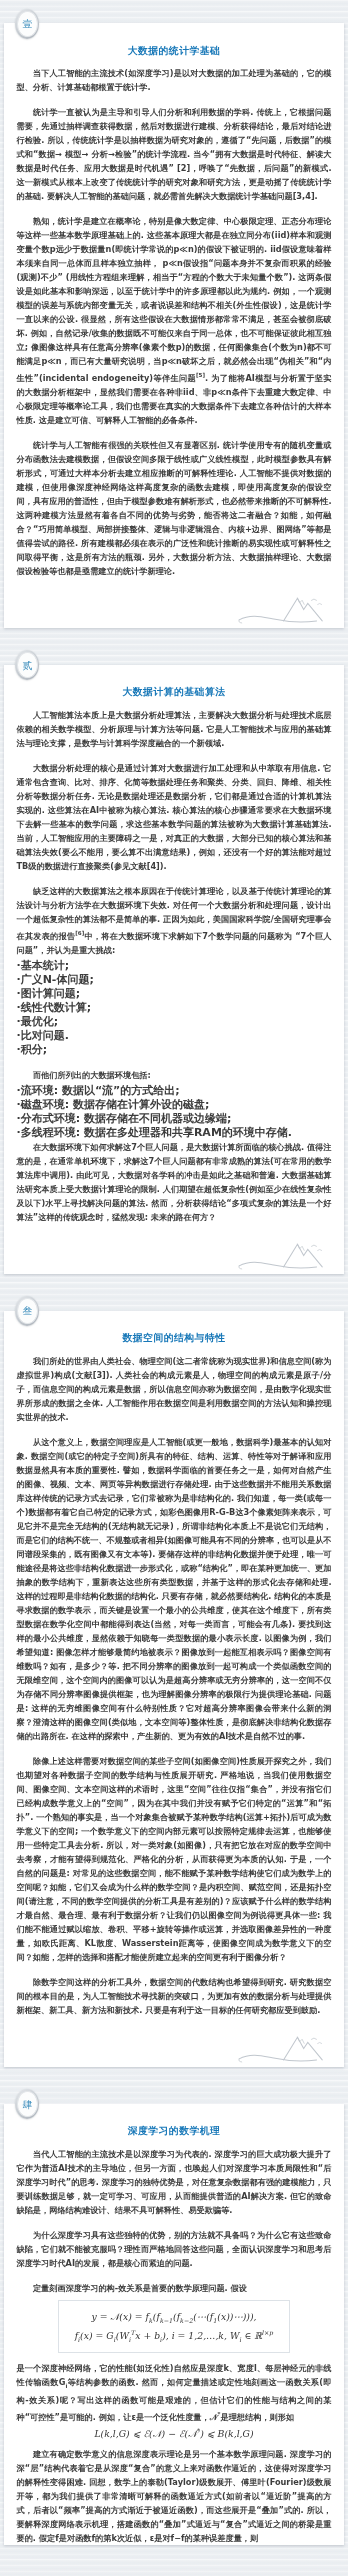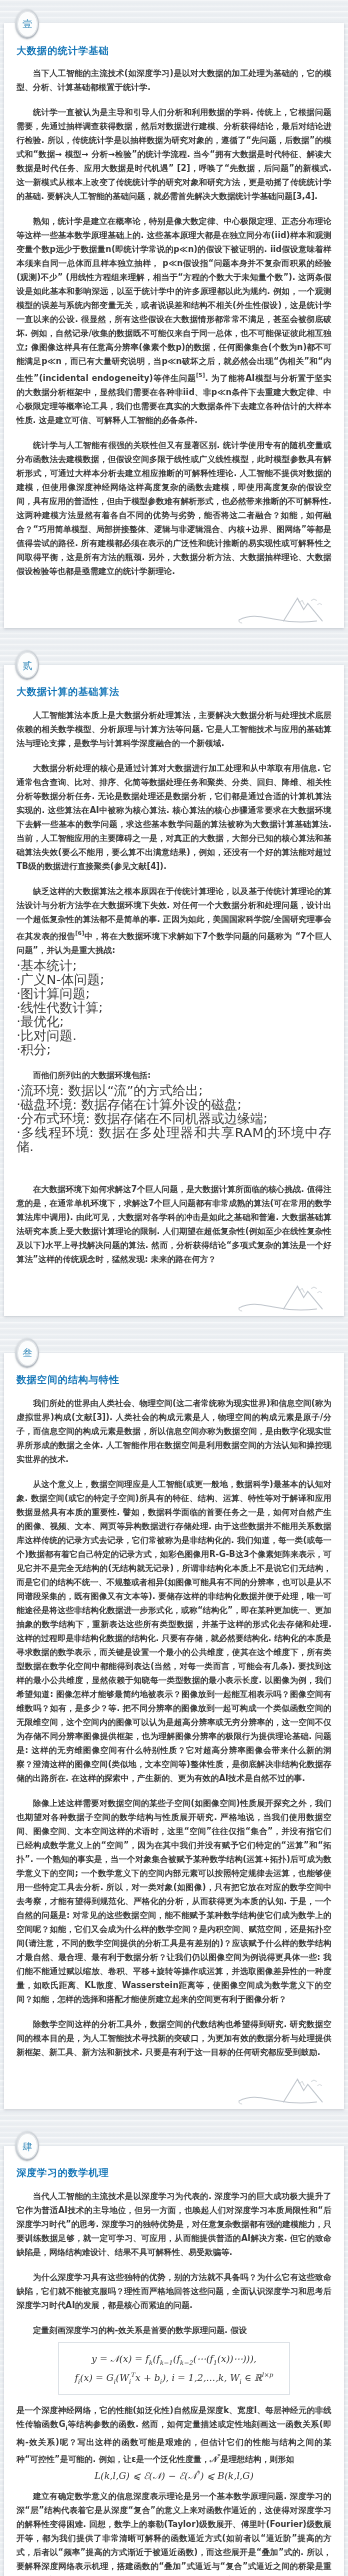--- a/index.html
+++ b/index.html
@@ -26,35 +26,35 @@
     display:flex;align-items:center;justify-content:center;
     box-shadow:0 0.5px 1.5px rgba(60,70,80,.25);
   }
   .badge-inner{
     width:18.5px;height:24px;border-radius:50%;
     background:#fcfdfd;border:0.5px solid #e3e6e9;
     display:flex;align-items:center;justify-content:center;
   }
   .badge-char{color:#2e86b8;font-size:9.8px;line-height:1;}
   .sec-title{
-    text-align:left;color:#1878b8;font-weight:bold;font-size:9.8px;
+    text-align:center;color:#1878b8;font-weight:bold;font-size:9.8px;
     letter-spacing:0.5px;margin:4.1px 0 8.2px 0;
   }
   .para{
     font-size:8.2px;line-height:14px;text-align:justify;
     text-indent:2em;margin:0 0 11.3px 0;font-weight:bold;
   }
   .cont{text-indent:0;}
   .tight{margin-bottom:2.1px;}
   .bullet{
-    font-size:13px;line-height:14px;text-align:justify;
-    margin:0;list-style:none;
+    font-size:11px;line-height:14px;text-align:justify;
+    margin:0;list-style:none;font-weight:bold;
   }
   ul.blist{margin:0 0 11.3px 0;padding:0;}
-  ul.blist.mid{margin-bottom:28px;}
+  ul.blist.mid{margin-bottom:0;}
   .formula{
     font-family:"DejaVu Serif","Liberation Serif",serif;font-style:italic;
     text-align:center;font-size:9.3px;color:#333;margin:3.1px 0 7.2px 0;text-indent:0;
   }
   .fbox{
     width:fit-content;margin:5.2px auto 8.2px auto;
     border:0.5px solid #dde2e7;padding:4.1px 15.5px;
   }
   .fbox .formula{margin:5.2px 0;}
   sub,sup{font-size:68%;}

